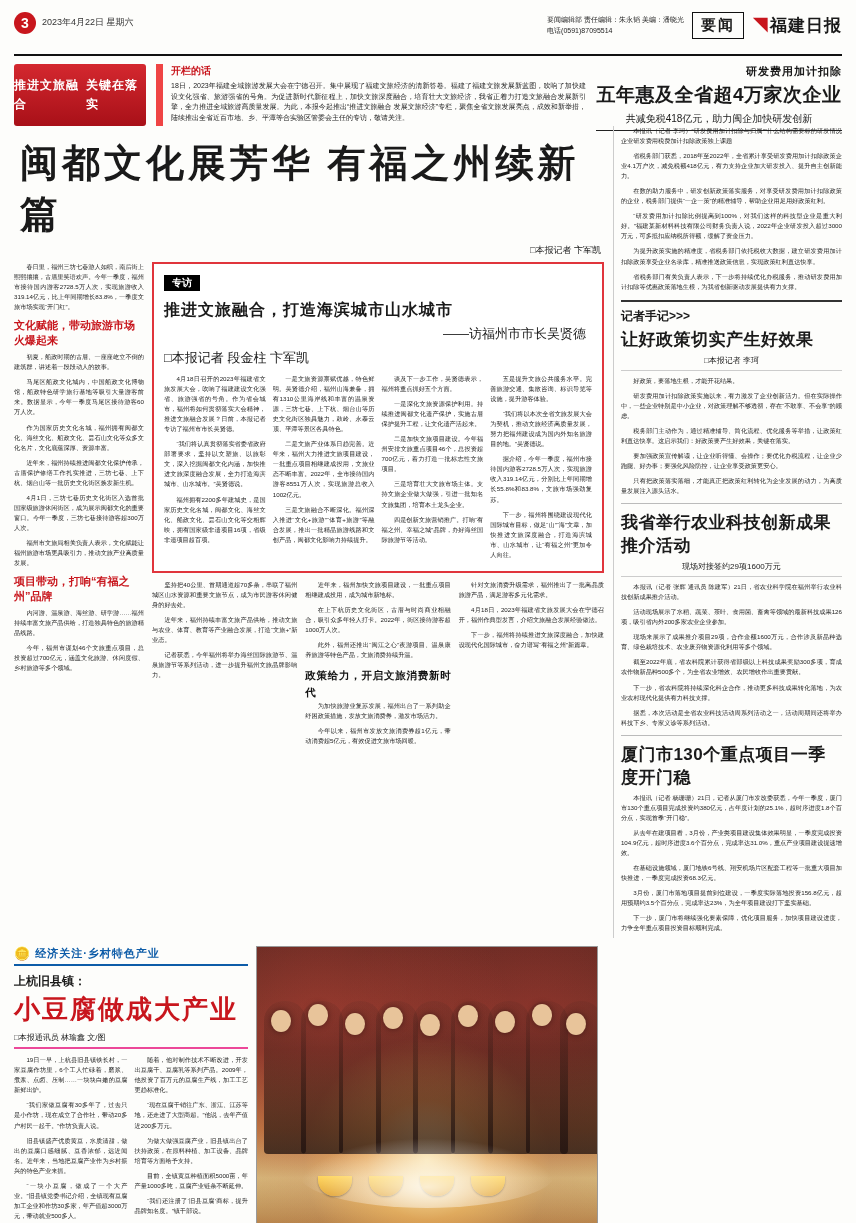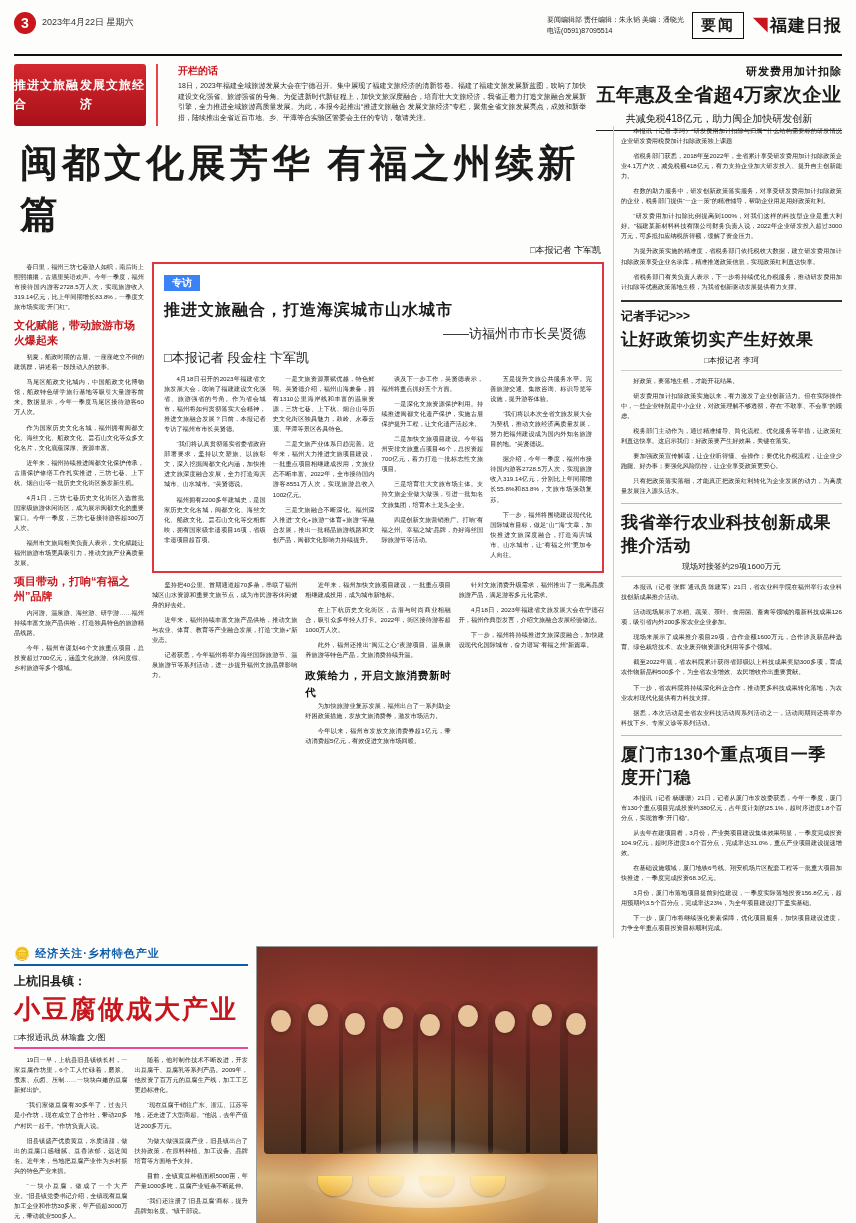--- a/index.html
+++ b/index.html
@@ -33,21 +33,21 @@
   .paper-logo .mark { color:#c8161d; }
 
   
   .banner-row { display:flex; gap:10px; margin-top:8px; height:62px; }
   .promo-badge {
     width:132px; background:linear-gradient(180deg,#d4282f,#a81018);
     color:#fff; border-radius:3px; display:flex; flex-direction:row;
     align-items:center; justify-content:center; font-size:12px; font-weight:bold; letter-spacing:1px;
     line-height:1.6;
   }
-  .editorial { flex:1; border-left:2px solid #ef4444; padding-left:20px; }
+  .editorial { flex:1; border-left:7px solid #ef4444; padding-left:8px; }
   .editorial h4 { margin:0 0 3px 0; font-size:10px; color:#c8161d; font-weight:bold; }
   .editorial p { margin:0; font-size:7px; line-height:1.5; text-align:justify; color:#222; }
 
   .right-col-top { width:246px; }
   .rt-kicker { font-size:11px; font-weight:bold; text-align:right; letter-spacing:1px;}
   .rt-head { font-size:19px; font-weight:bold; text-align:center; letter-spacing:0.5px; margin-top:3px;}
   .rt-sub { font-size:10px; text-align:center; margin-top:4px; padding-bottom:4px; border-bottom:1px solid #222;}
 
   
   .main-title {
@@ -64,21 +64,21 @@
 
   .byline-right { text-align:right; font-size:9px; margin:-4px 4px 5px 0; }
 
   .tiny { font-size:6.2px; line-height:1.62; text-align:justify; color:#222; }
   .tiny p { margin:0 0 5px 0; text-indent:2em; }
   .sub-head { font-size:11px; font-weight:bold; color:#c8161d; margin:6px 0 4px 0; }
   .sub-head-dark { font-size:10.5px; font-weight:bold; color:#111; margin:7px 0 0 0; }
 
   
   .feature-box { border:2px solid #e0353c; padding:8px 10px 6px 10px; background:#fff; }
-  .feature-tag { display:inline-block; background:#3b82f6; color:#fff; font-size:10px; padding:1px 8px; font-weight:bold;}
+  .feature-tag { display:inline-block; background:#000000; color:#fff; font-size:10px; padding:1px 8px; font-weight:bold;}
   .feature-title { font-size:16px; font-weight:bold; letter-spacing:1px; margin:9px 0 4px 0; font-family:"Liberation Serif", serif;}
   .feature-sub { font-size:13px; text-align:right; margin:0 6px 6px 0; }
   .feature-byline { font-size:13px; text-align:left; border:0; margin-bottom:7px; }
   .feature-cols { display:flex; gap:7px; }
   .feature-cols .fc { flex:1; }
 
   
   .lower-zone { display:flex; gap:8px; margin-top:7px; }
 
   
@@ -138,21 +138,21 @@
         <div>电话(0591)87095514</div>
       </div>
       <div class="section-box">要闻</div>
       <div class="paper-logo"><span class="mark">◥</span><span>福建日报</span></div>
     </div>
   </div>
 
   <div class="banner-row">
     <div class="promo-badge">
       <div>推进文旅融合</div>
-      <div>发展文旅经济</div>
+      <div>关键在落实</div>
     </div>
     <div class="editorial">
       <h4>开栏的话</h4>
       <p>18日，2023年福建全域旅游发展大会在宁德召开。集中展现了福建文旅经济的清新答卷。福建了福建文旅发展新蓝图，吹响了加快建设文化强省、旅游强省的号角。为促进新时代新征程上，加快文旅深度融合，培育壮大文旅经济，我省正着力打造文旅融合发展新引擎，全力推进全域旅游高质量发展。为此，本报今起推出“推进文旅融合 发展文旅经济”专栏，聚焦全省文旅发展亮点，成效和新举措，陆续推出全省近百市地、乡、平潭等合实验区管委会主任的专访，敬请关注。</p>
     </div>
     <div class="right-col-top">
       <div class="rt-kicker">研发费用加计扣除</div>
       <div class="rt-head">五年惠及全省超4万家次企业</div>
       <div class="rt-sub">共减免税418亿元，助力闽企加快研发创新</div>
     </div>

